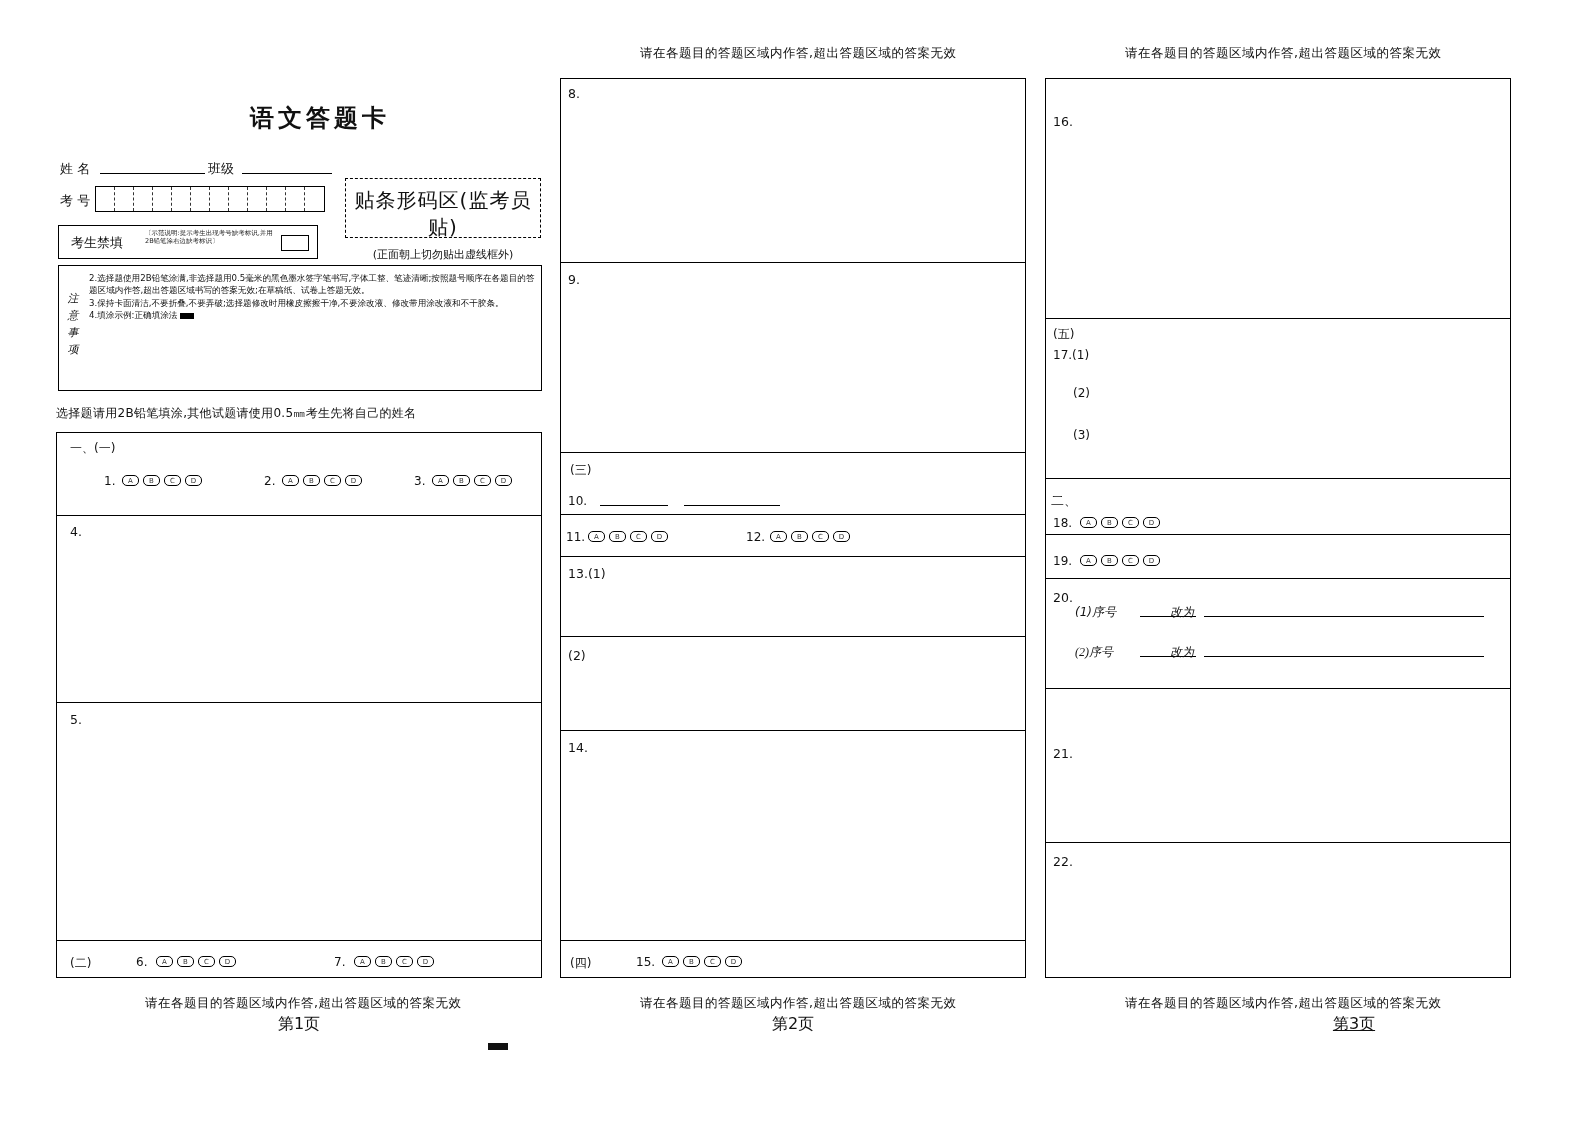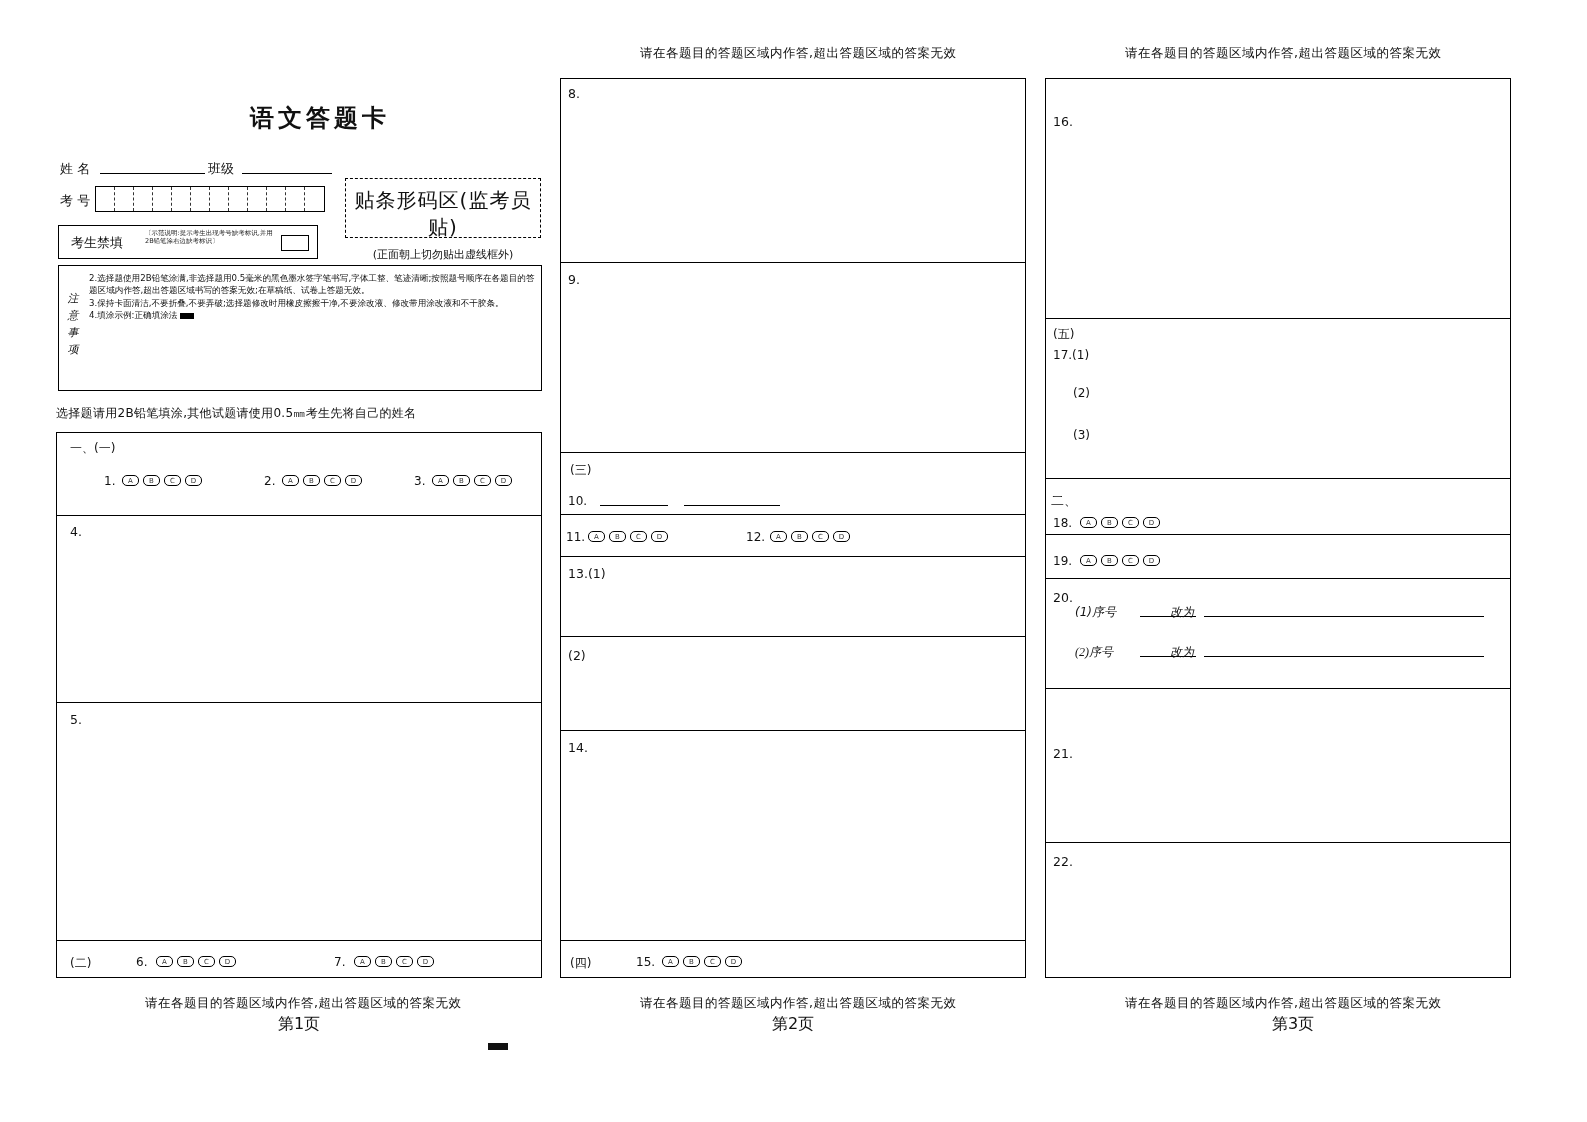--- a/index.html
+++ b/index.html
@@ -255,17 +255,17 @@
   <div class="qnum" style="left:1053px;top:700px;margin-top:46px;">21.</div>
   <div class="qnum" style="left:1053px;top:854px;">22.</div>
 
   <div class="ftr" style="left:145px;top:995px;">请在各题目的答题区域内作答,超出答题区域的答案无效</div>
   <div class="pg" style="left:239px;top:1014px;">第1页</div>
 
   <div class="ftr" style="left:640px;top:995px;">请在各题目的答题区域内作答,超出答题区域的答案无效</div>
   <div class="pg" style="left:733px;top:1014px;">第2页</div>
 
   <div class="ftr" style="left:1125px;top:995px;">请在各题目的答题区域内作答,超出答题区域的答案无效</div>
-  <div class="pg" style="left:1233px;top:1014px;">第3页</div>
+  <div class="pg" style="left:1294px;top:1014px;text-decoration:underline;">第3页</div>
 
   <div style="position:absolute;left:488px;top:1043px;width:20px;height:7px;background:#111;"></div>
 
 </div>
 
 </body></html>

